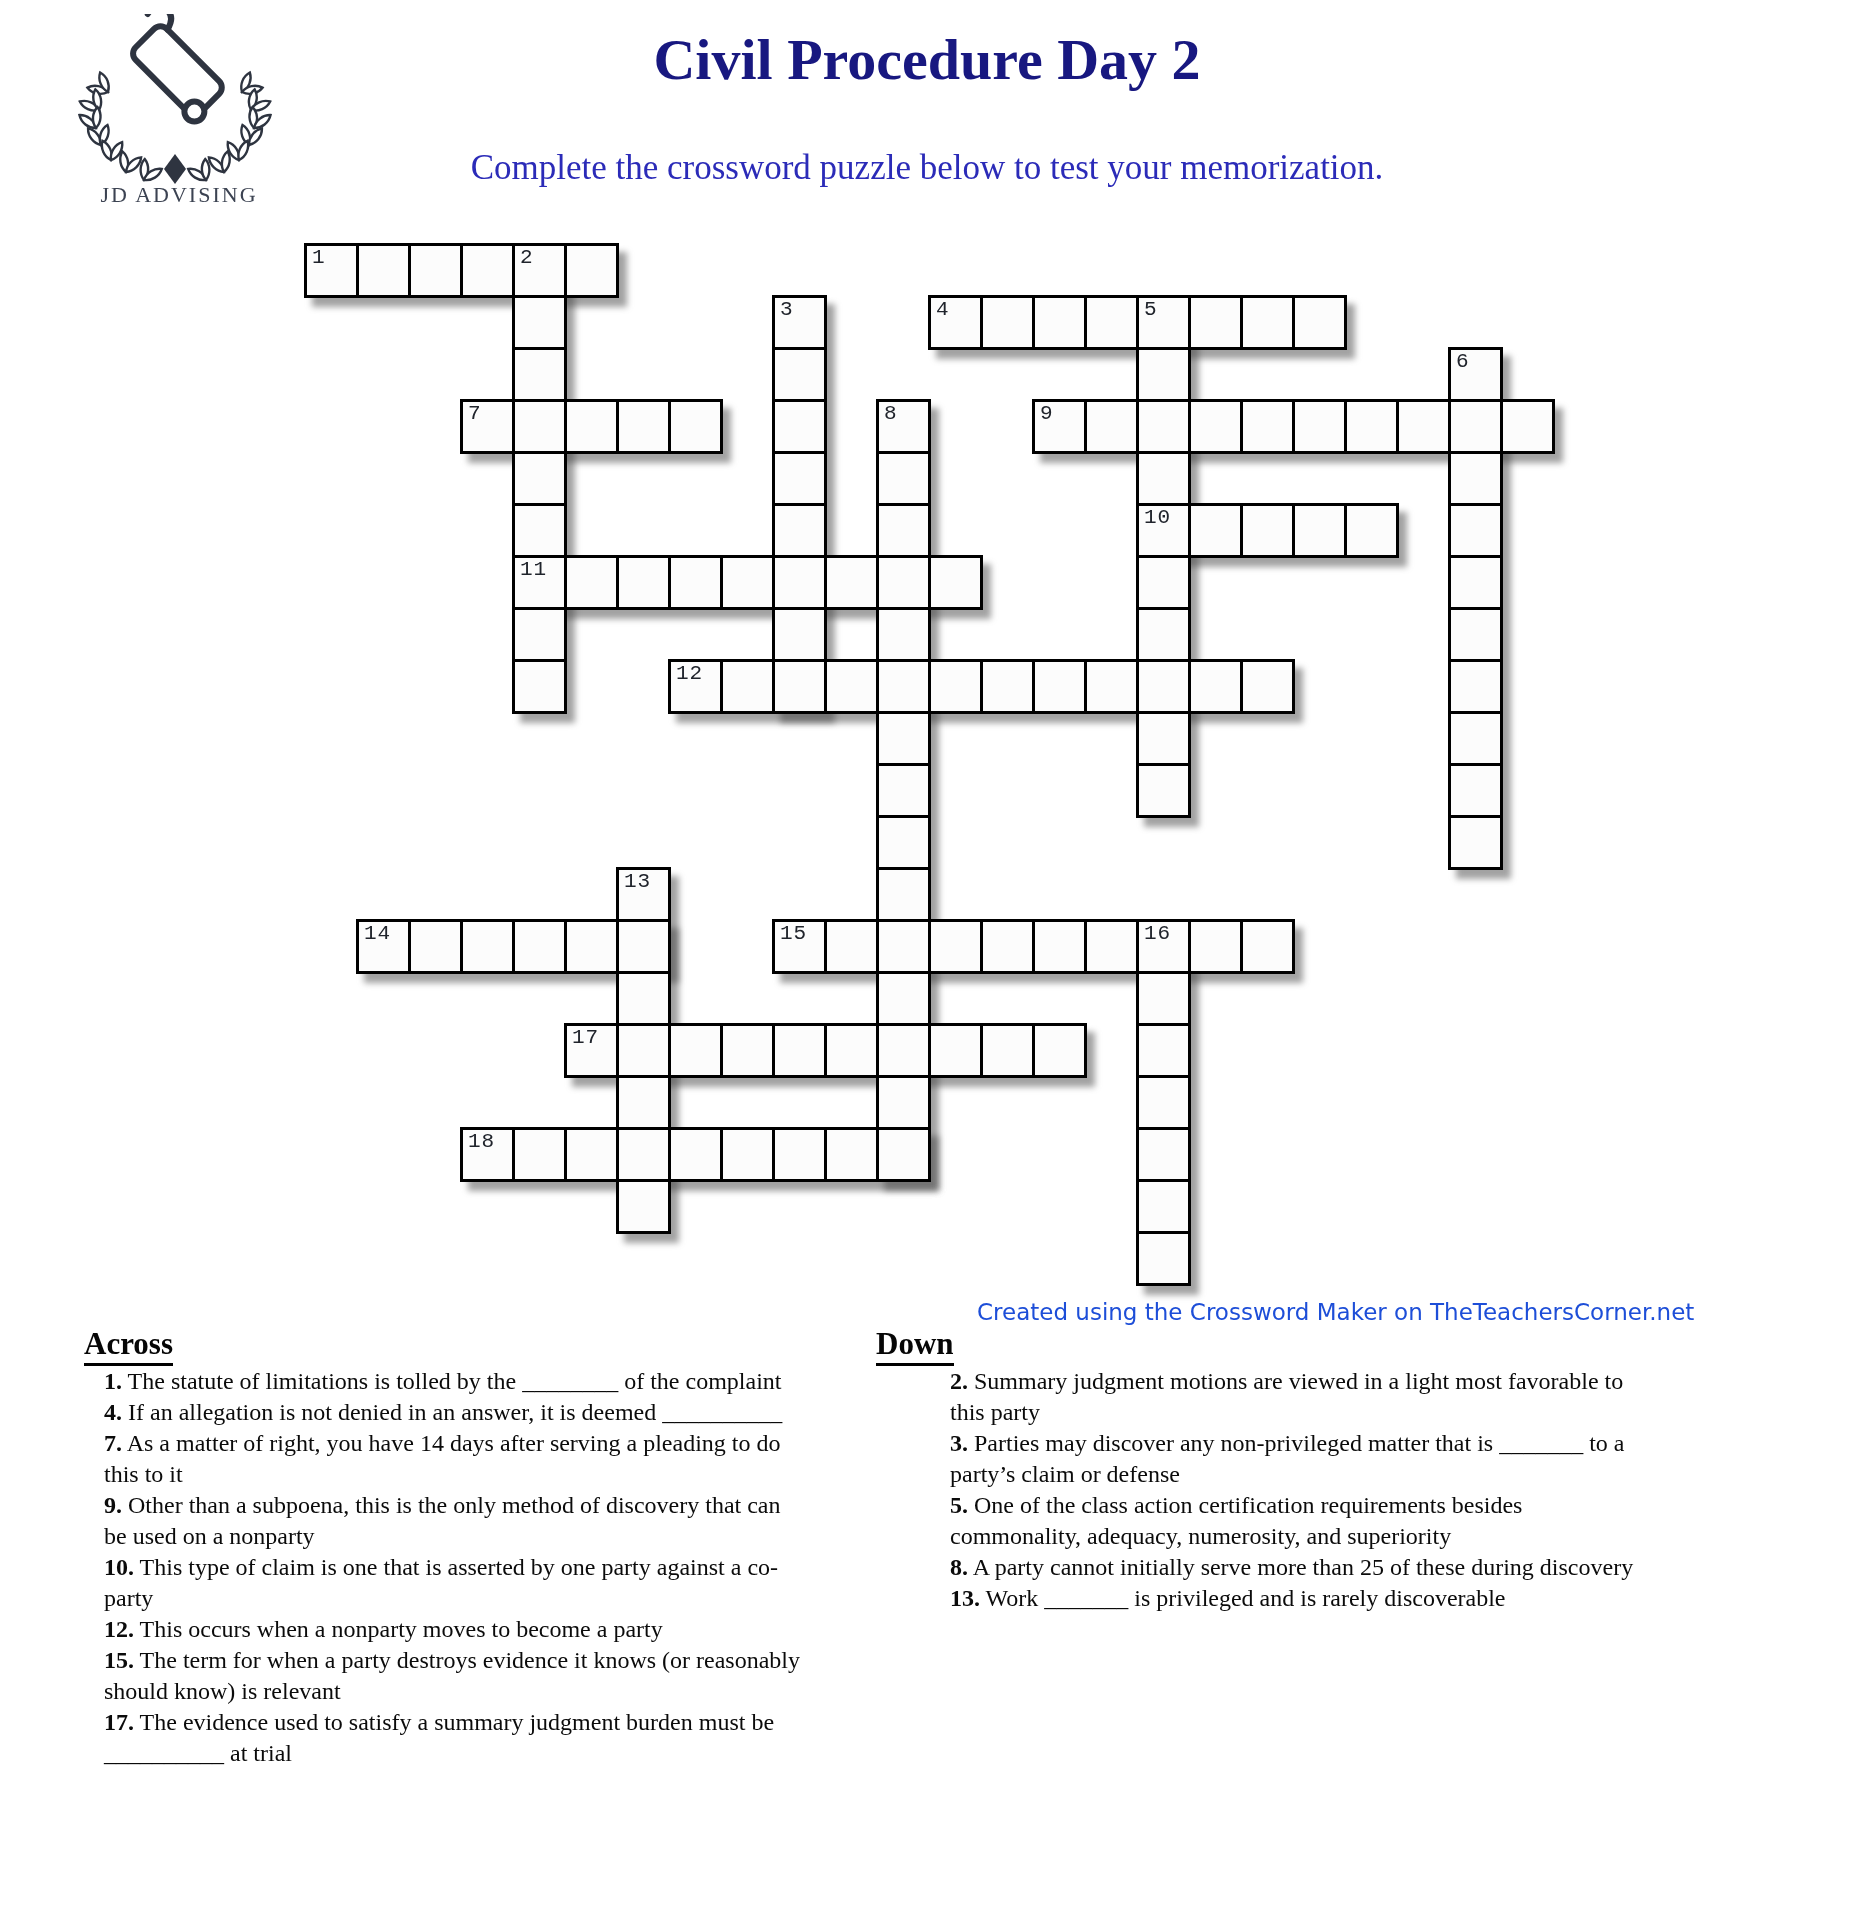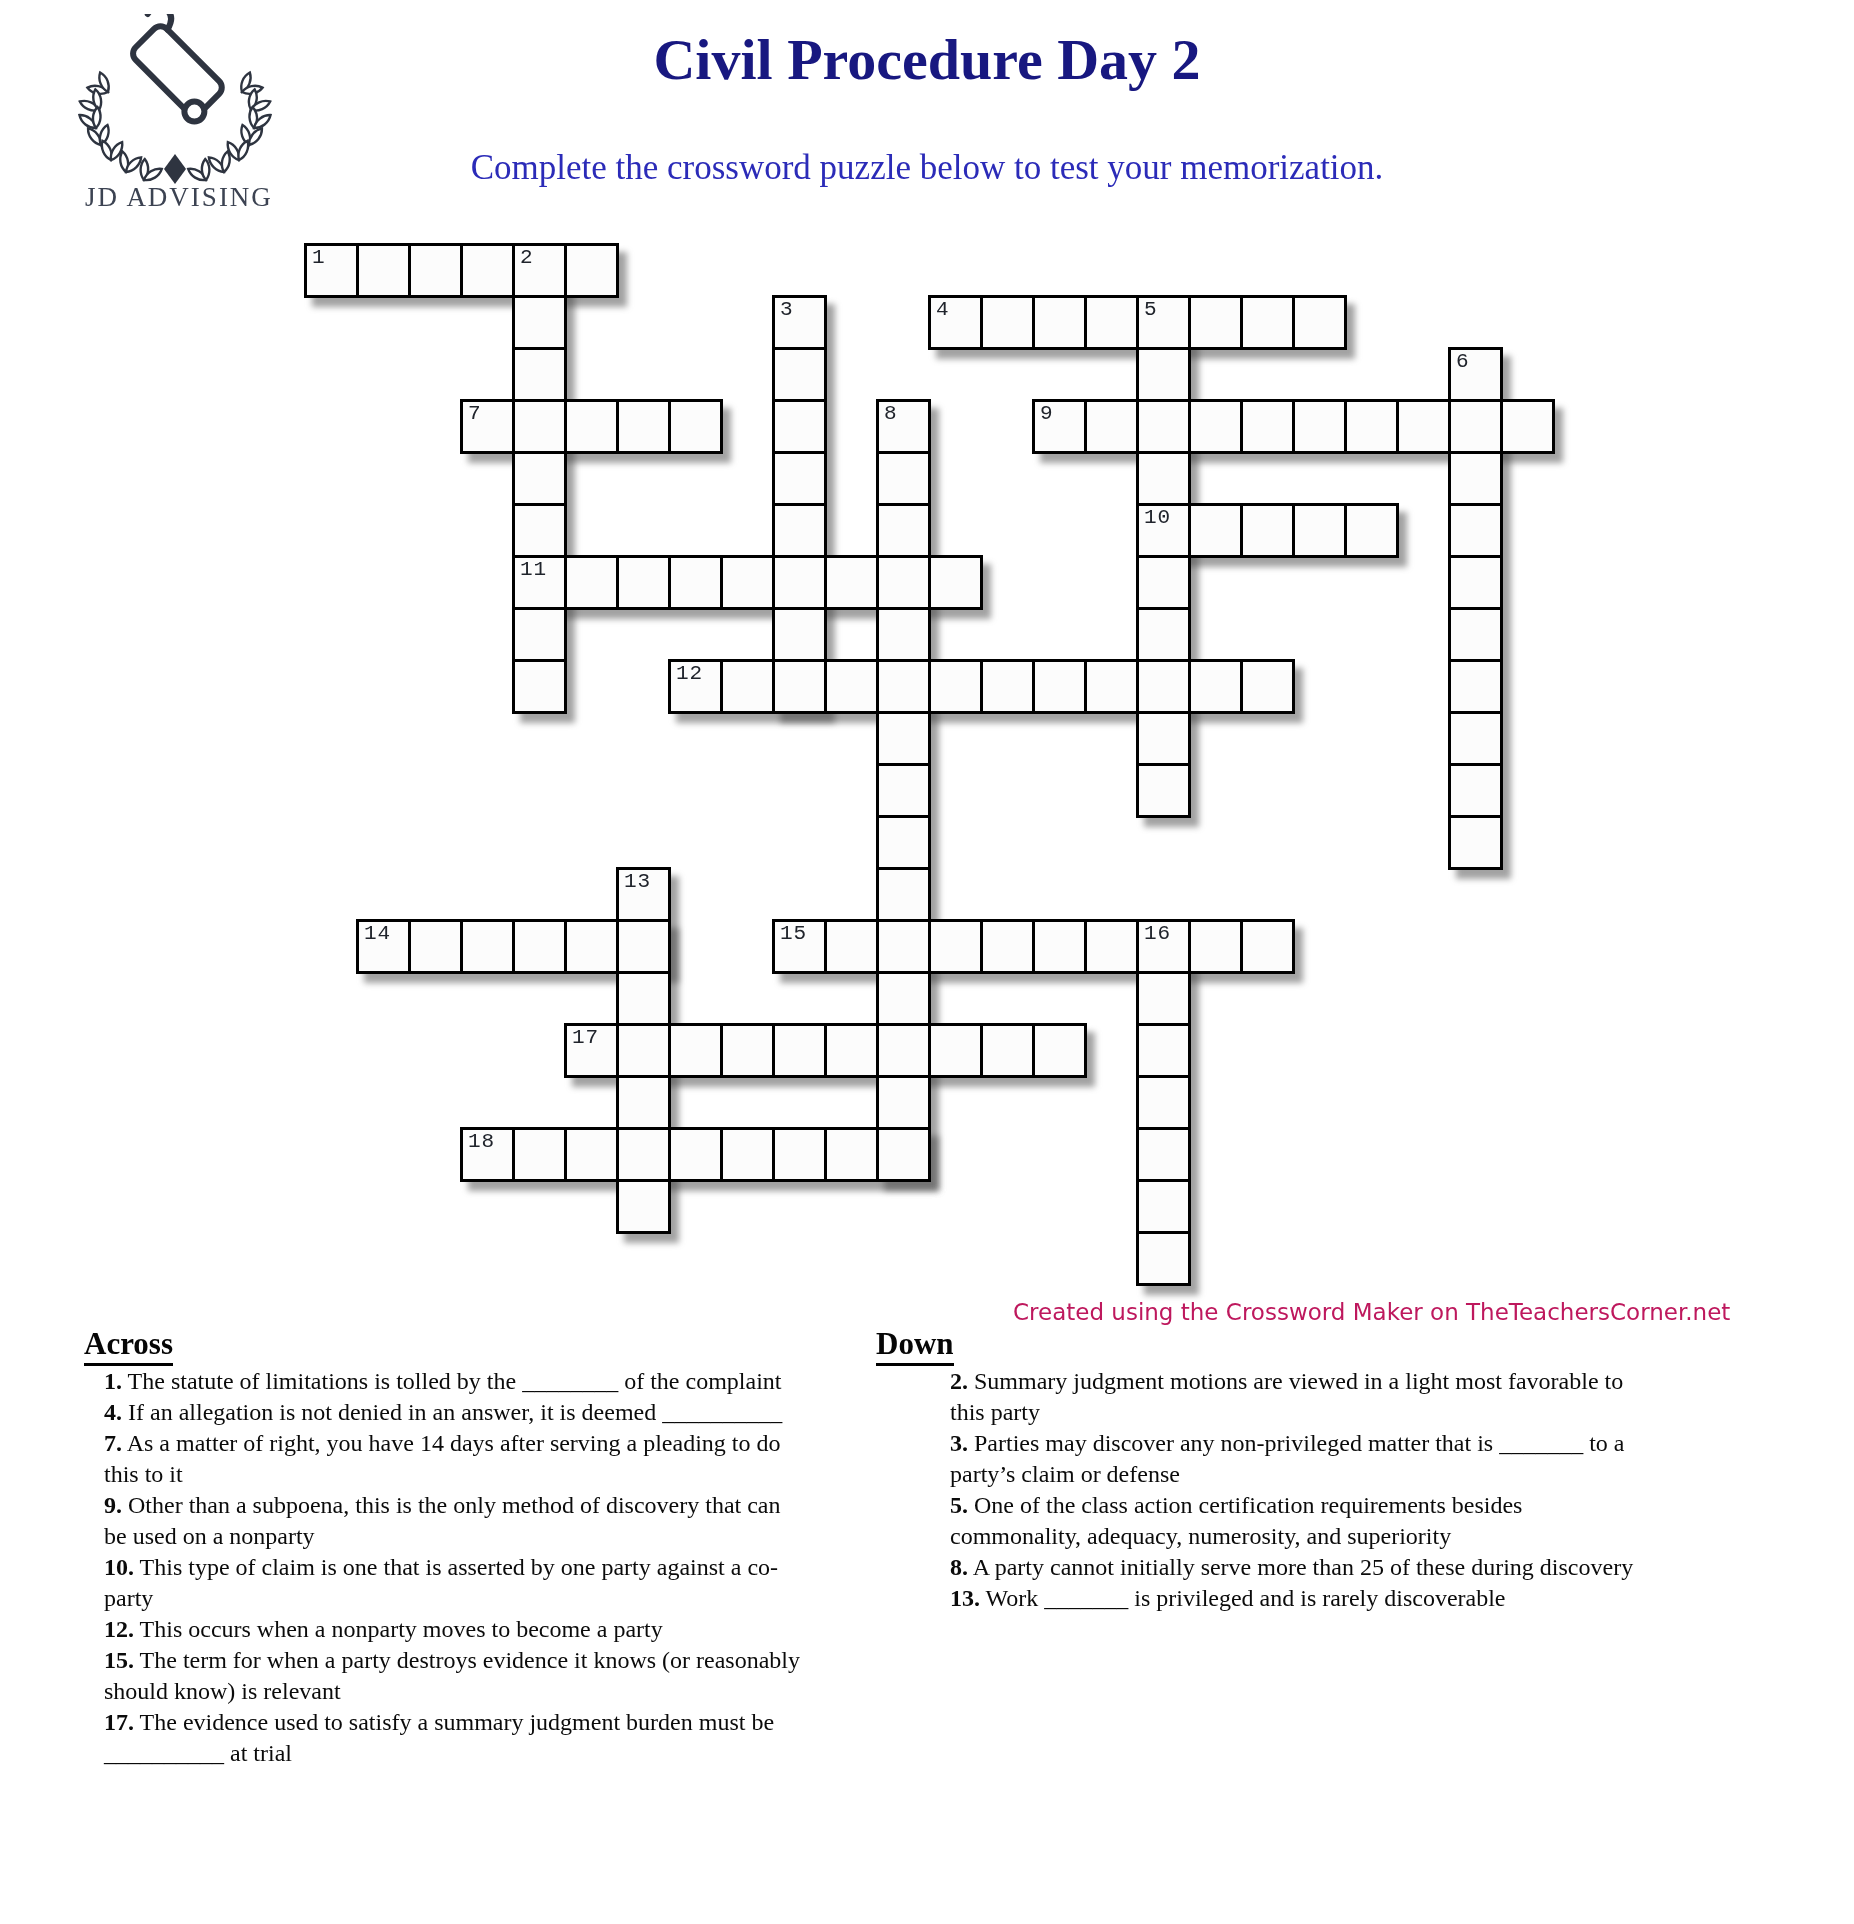--- a/index.html
+++ b/index.html
@@ -5,21 +5,21 @@
   html,body { margin:0; padding:0; background:#ffffff; }
   .page {
     position:relative; width:1854px; height:1924px; background:#ffffff;
     font-family:"Liberation Serif", serif; overflow:hidden;
   }
 
   
   .logo-box { position:absolute; left:68px; top:14px; width:222px; height:200px; }
   .logo-text {
     position:absolute; left:68px; top:182px; width:222px; text-align:center;
-    font-family:"Liberation Serif", serif; font-size:27px; letter-spacing:2px;
+    font-family:"Liberation Serif", serif; font-size:22px; letter-spacing:2px;
     color:#3c4352; white-space:nowrap;
   }
   .page-title {
     position:absolute; left:0; top:26px; width:100%; text-align:center;
     font-family:"Liberation Serif", serif; font-weight:bold; font-size:58px;
     color:#181880;
   }
   .page-subtitle {
     position:absolute; left:0; top:148px; width:100%; text-align:center;
     font-family:"Liberation Serif", serif; font-size:35px; color:#2b2bb8;
@@ -35,22 +35,22 @@
     background:#fcfcfc; border:3px solid #000; z-index:1;
   }
   .cell-num {
     position:absolute; top:1px; left:5px;
     font-family:"Liberation Mono", monospace; font-size:21px; color:#20242c;
     letter-spacing:1px; line-height:1;
   }
 
   
   .credit {
-    position:absolute; left:1013px; top:1299px;
-    font-family:"DejaVu Sans", sans-serif; font-size:23px; color:#be185d;
+    position:absolute; left:977px; top:1299px;
+    font-family:"DejaVu Sans", sans-serif; font-size:23px; color:#1d4ed8;
     white-space:nowrap;
   }
 
   
   .clue-header {
     position:absolute; font-family:"Liberation Serif", serif; font-weight:bold;
     font-size:31px; color:#060606;
   }
   .clue-header span { display:inline-block; border-bottom:3px solid #000; padding-bottom:1px; }
   .clue-header.across { left:84px; top:1326px; }

